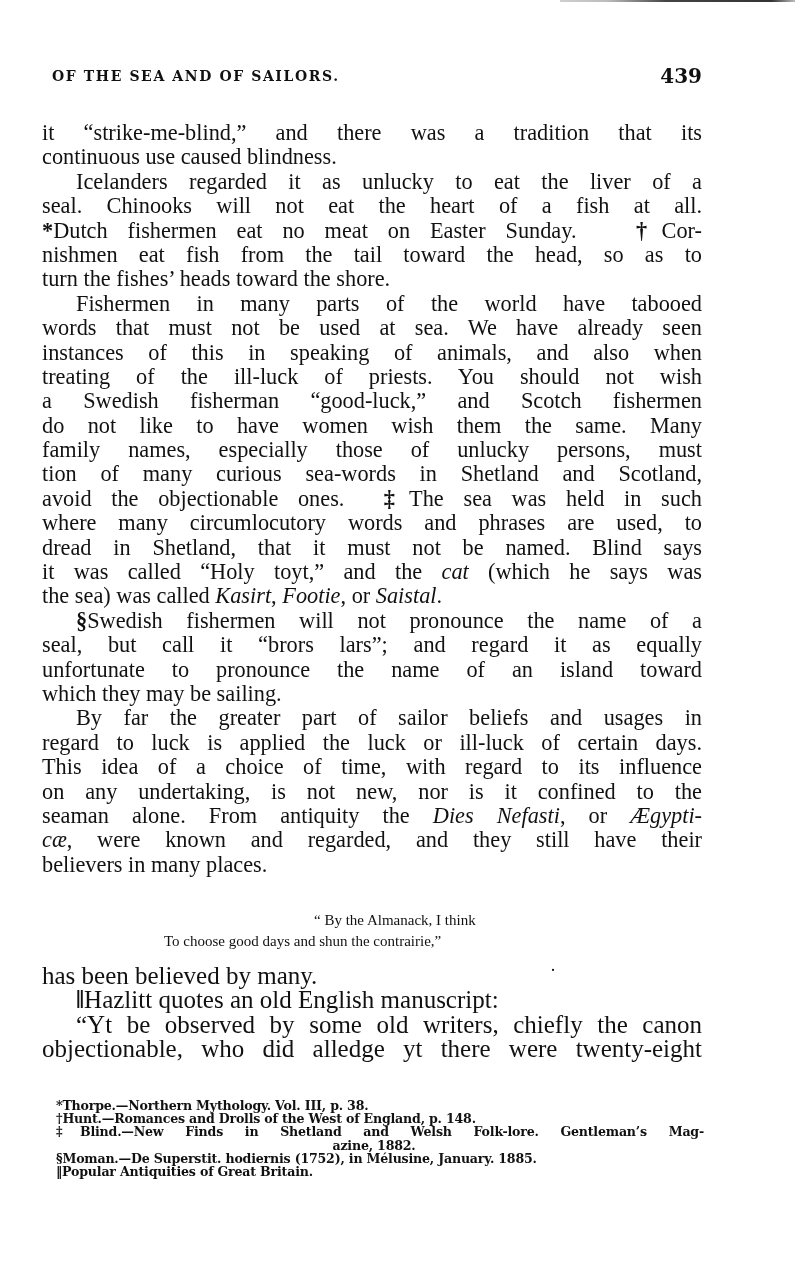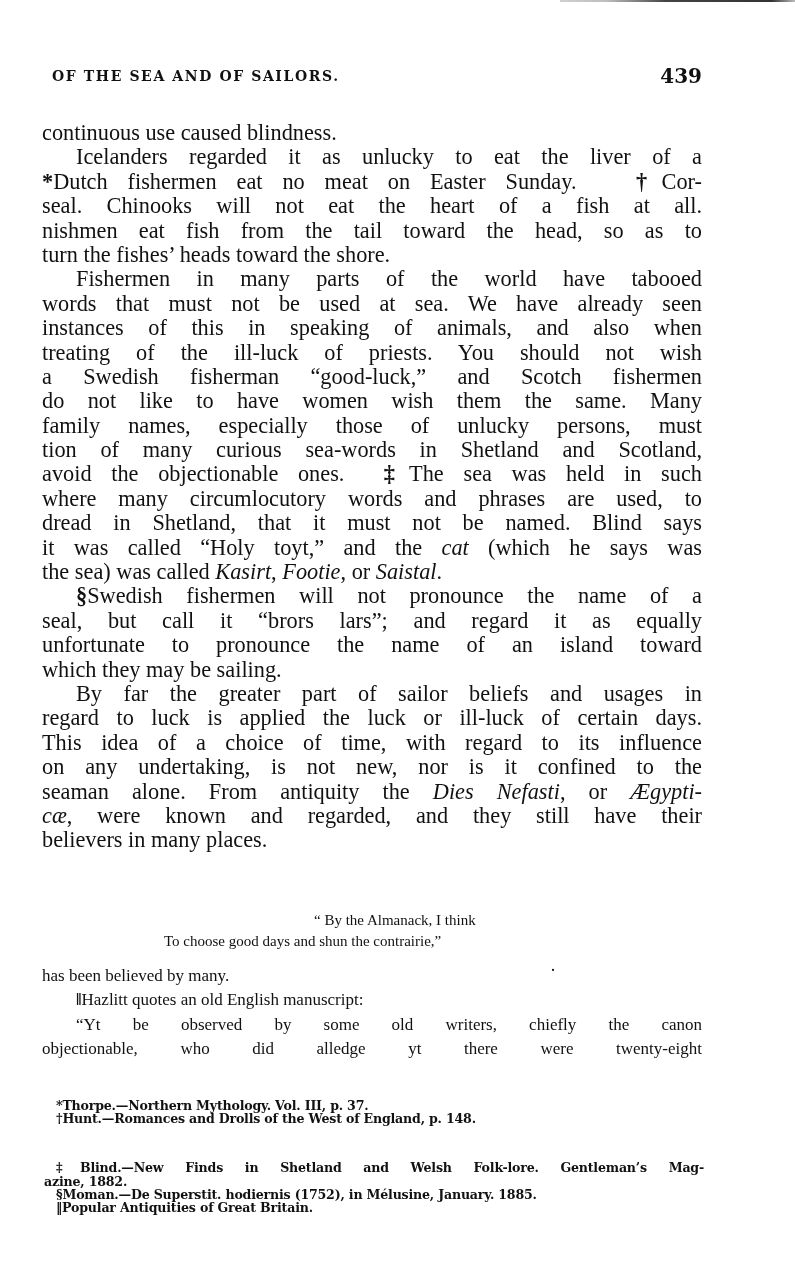--- a/index.html
+++ b/index.html
@@ -87,21 +87,21 @@
     }
     .quote .q2 {
       display: block;
       padding-left: 122px;
     }
     .after-quote {
       position: absolute;
       top: 964px;
       left: 42px;
       width: 660px;
-      font-size: 17px;
+      font-size: 25px;
       line-height: 24.4px;
     }
     .after-quote .line {
       display: block;
       white-space: nowrap;
       height: 24.4px;
     }
     .after-quote .line.just {
       text-align: justify;
       text-align-last: justify;
@@ -126,50 +126,51 @@
       line-height: 13.2px;
       letter-spacing: -0.2px;
     }
     .footnotes .fn {
       display: block;
       white-space: nowrap;
       padding-left: 12px;
     }
     .footnotes .fn.cont {
       padding-left: 0;
+      text-align: center;
     }
     .footnotes .fn.wrap {
       text-align: justify;
       text-align-last: justify;
-      margin-top: 36px;
     }
     .mark {
       font-weight: bold;
     }
   </style>
 </head>
 <body>
 
 <div class="top-rule"></div>
 
 <div class="running-head">
   <span class="running-title">OF THE SEA AND OF SAILORS.</span>
   <span class="page-number">439</span>
 </div>
 
 <div class="body-text">
 
   <div>
+    <span class="line">it “strike-me-blind,” and there was a tradition that its</span>
     <span class="line last">continuous use caused blindness.</span>
   </div>
 
   <div>
     <span class="line ind">Icelanders regarded it as unlucky to eat the liver of a</span>
+    <span class="line">seal.  Chinooks will not eat the heart of a fish at all.</span>
     <span class="line"><span class="mark">*</span><span>Dutch fishermen eat no meat on Easter Sunday.</span>&nbsp;&nbsp;&nbsp;<span class="mark">†</span><span>Cor-</span></span>
-    <span class="line">seal.  Chinooks will not eat the heart of a fish at all.</span>
     <span class="line">nishmen eat fish from the tail toward the head, so as to</span>
     <span class="line last">turn the fishes’ heads toward the shore.</span>
   </div>
 
   <div>
     <span class="line ind">Fishermen in many parts of the world have tabooed</span>
     <span class="line">words that must not be used at sea.  We have already seen</span>
     <span class="line">instances of this in speaking of animals, and also when</span>
     <span class="line">treating of the ill-luck of priests.  You should not wish</span>
     <span class="line">a Swedish fisherman “good-luck,” and Scotch fishermen</span>
@@ -209,19 +210,19 @@
 <span class="stray-dot">·</span>
 
 <div class="after-quote">
   <span class="line">has been believed by many.</span>
   <span class="line ind"><span class="mark">‖</span><span>Hazlitt quotes an old English manuscript:</span></span>
   <span class="line ind just">“Yt be observed by some old writers, chiefly the canon</span>
   <span class="line just">objectionable, who did alledge yt there were twenty-eight</span>
 </div>
 
 <div class="footnotes">
-  <span class="fn"><span class="mark">*</span><span>Thorpe.—Northern Mythology. Vol. III, p. 37.</span></span>
+  <span class="fn"><span class="mark">*</span><span>Thorpe.—Northern Mythology. Vol. III, p. 38.</span></span>
   <span class="fn"><span class="mark">†</span><span>Hunt.—Romances and Drolls of the West of England, p. 148.</span></span>
   <span class="fn wrap"><span class="mark">‡</span><span>Blind.—New  Finds  in  Shetland  and  Welsh  Folk-lore.   Gentleman’s  Mag-</span></span>
   <span class="fn cont">azine, 1882.</span>
   <span class="fn"><span class="mark">§</span><span>Moman.—De Superstit. hodiernis (1752), in Mélusine, January. 1885.</span></span>
   <span class="fn"><span class="mark">‖</span><span>Popular Antiquities of Great Britain.</span></span>
 </div>
 
 </body></html>

